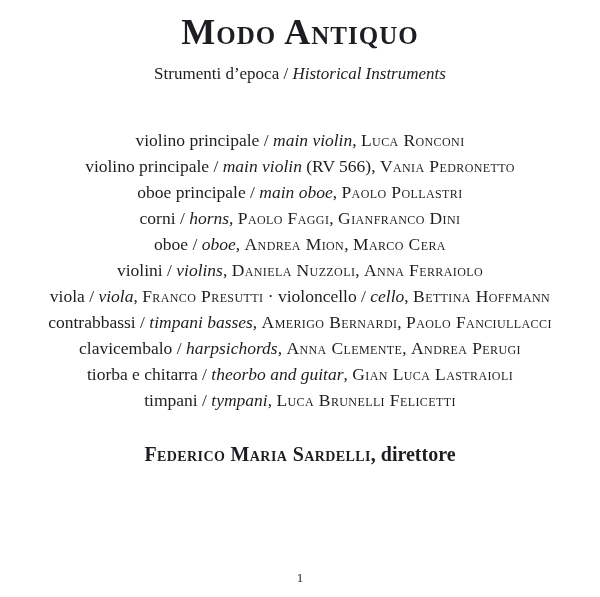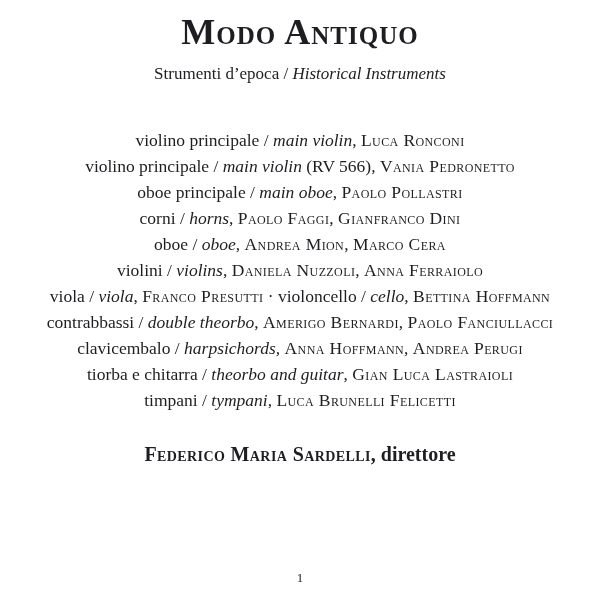--- a/index.html
+++ b/index.html
@@ -70,22 +70,22 @@
   <div class="subtitle"><span class="seg-roman">Strumenti d’epoca / </span><span class="seg-italic">Historical Instruments</span></div>
 
   <div class="roster">
       <div class="roster-line"><span class="seg-roman">violino principale / </span><span class="seg-italic">main violin</span><span class="seg-roman">, </span><span class="seg-sc">Luca Ronconi</span></div>
       <div class="roster-line"><span class="seg-roman">violino principale / </span><span class="seg-italic">main violin</span><span class="seg-roman"> (RV 566), </span><span class="seg-sc">Vania Pedronetto</span></div>
       <div class="roster-line"><span class="seg-roman">oboe principale / </span><span class="seg-italic">main oboe</span><span class="seg-roman">, </span><span class="seg-sc">Paolo Pollastri</span></div>
       <div class="roster-line"><span class="seg-roman">corni / </span><span class="seg-italic">horns</span><span class="seg-roman">, </span><span class="seg-sc">Paolo Faggi</span><span class="seg-roman">, </span><span class="seg-sc">Gianfranco Dini</span></div>
       <div class="roster-line"><span class="seg-roman">oboe / </span><span class="seg-italic">oboe</span><span class="seg-roman">, </span><span class="seg-sc">Andrea Mion</span><span class="seg-roman">, </span><span class="seg-sc">Marco Cera</span></div>
       <div class="roster-line"><span class="seg-roman">violini / </span><span class="seg-italic">violins</span><span class="seg-roman">, </span><span class="seg-sc">Daniela Nuzzoli</span><span class="seg-roman">, </span><span class="seg-sc">Anna Ferraiolo</span></div>
       <div class="roster-line"><span class="seg-roman">viola / </span><span class="seg-italic">viola</span><span class="seg-roman">, </span><span class="seg-sc">Franco Presutti</span><span class="seg-roman"> · violoncello / </span><span class="seg-italic">cello</span><span class="seg-roman">, </span><span class="seg-sc">Bettina Hoffmann</span></div>
-      <div class="roster-line"><span class="seg-roman">contrabbassi / </span><span class="seg-italic">double theorbo</span><span class="seg-roman">, </span><span class="seg-sc">Amerigo Bernardi</span><span class="seg-roman">, </span><span class="seg-sc">Paolo Fanciullacci</span></div>
-      <div class="roster-line"><span class="seg-roman">clavicembalo / </span><span class="seg-italic">harpsichords,</span><span class="seg-roman"> </span><span class="seg-sc">Anna Hoffmann</span><span class="seg-roman">, </span><span class="seg-sc">Andrea Perugi</span></div>
+      <div class="roster-line"><span class="seg-roman">contrabbassi / </span><span class="seg-italic">timpani basses</span><span class="seg-roman">, </span><span class="seg-sc">Amerigo Bernardi</span><span class="seg-roman">, </span><span class="seg-sc">Paolo Fanciullacci</span></div>
+      <div class="roster-line"><span class="seg-roman">clavicembalo / </span><span class="seg-italic">harpsichords,</span><span class="seg-roman"> </span><span class="seg-sc">Anna Clemente</span><span class="seg-roman">, </span><span class="seg-sc">Andrea Perugi</span></div>
       <div class="roster-line"><span class="seg-roman">tiorba e chitarra / </span><span class="seg-italic">theorbo and guitar</span><span class="seg-roman">, </span><span class="seg-sc">Gian Luca Lastraioli</span></div>
       <div class="roster-line"><span class="seg-roman">timpani / </span><span class="seg-italic">tympani</span><span class="seg-roman">, </span><span class="seg-sc">Luca Brunelli Felicetti</span></div>
     </div>
 
   <div class="director"><span class="seg-sc">Federico Maria Sardelli</span><span class="seg-roman">, direttore</span></div>
 
   <div class="page-number">1</div>
 </div>
 
 </body></html>

